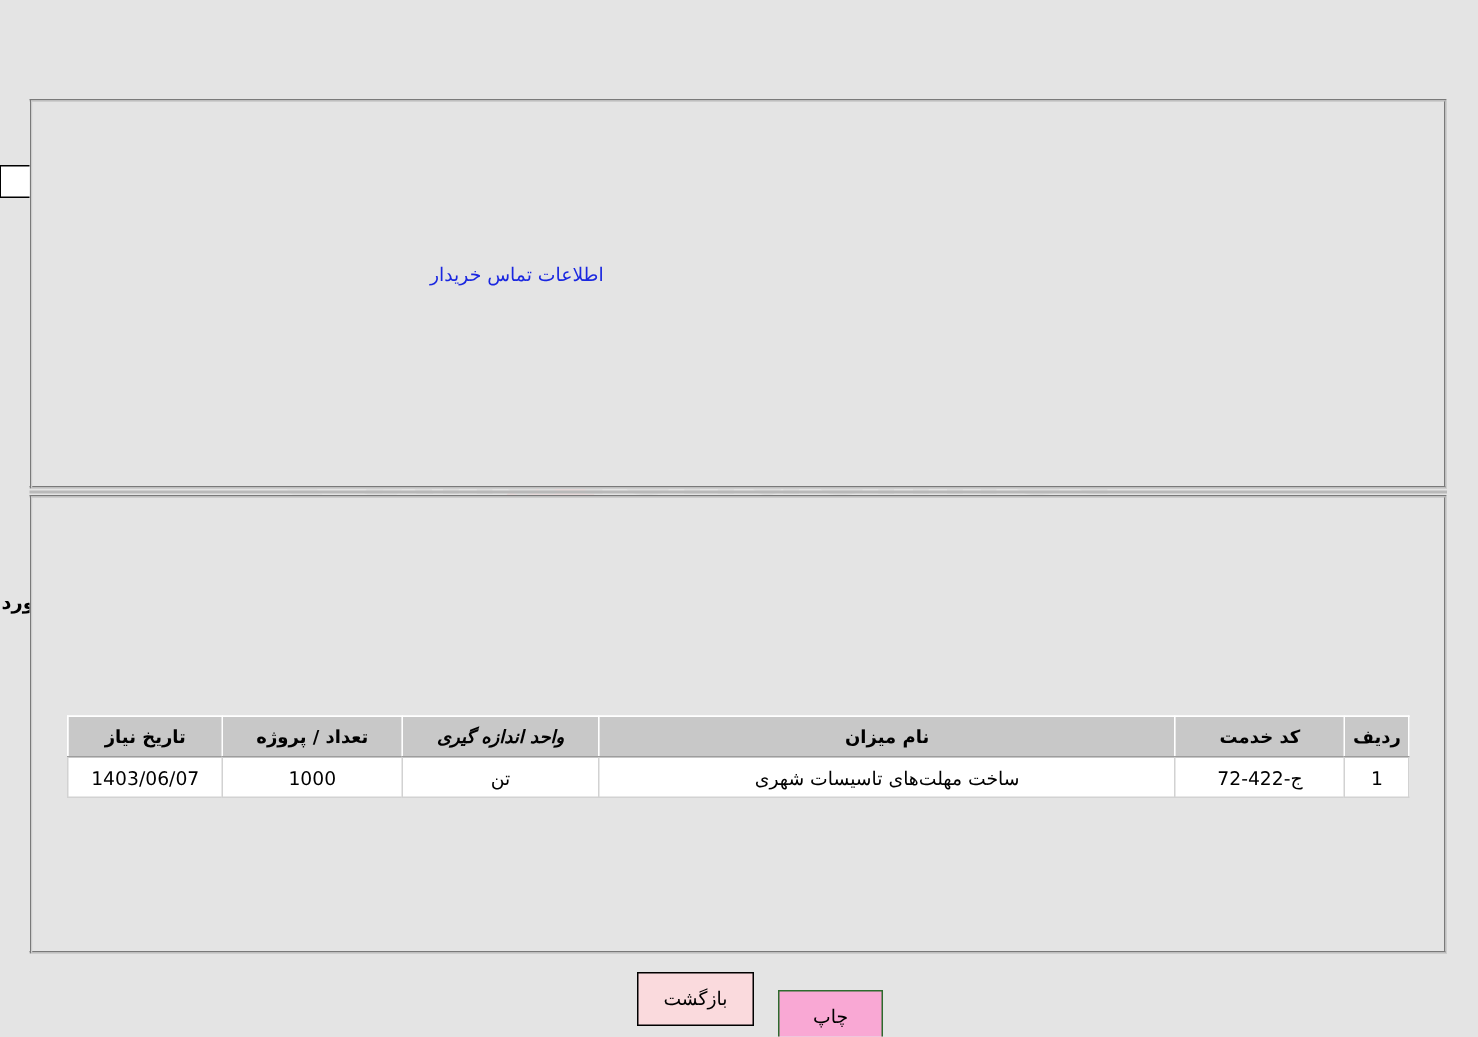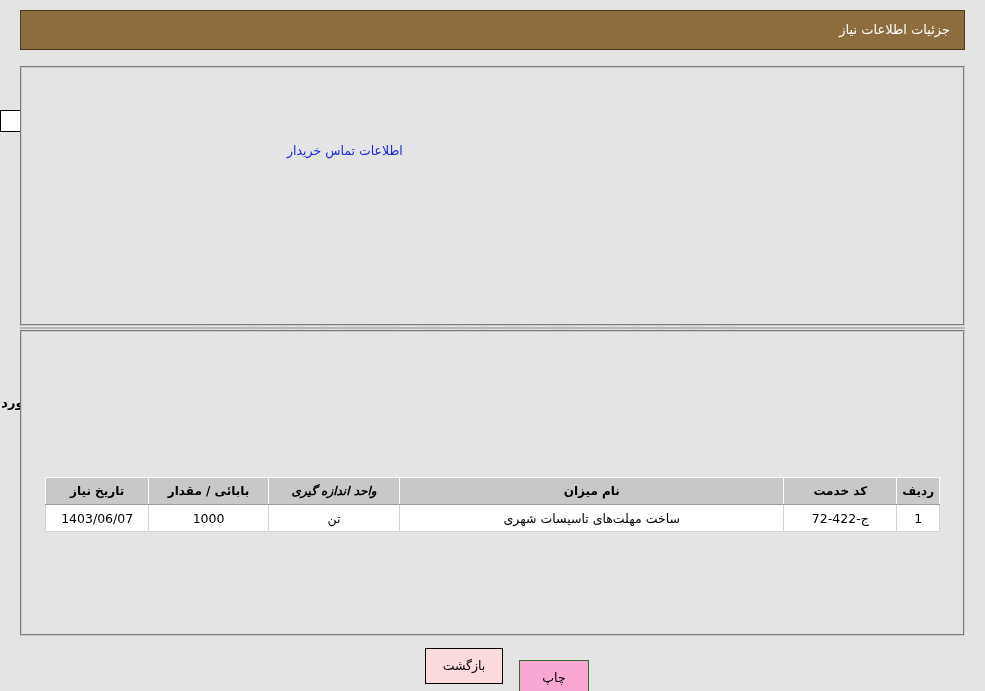--- a/index.html
+++ b/index.html
@@ -123,20 +123,21 @@
   .fld.center { justify-content: center; }
   .fld.right  { justify-content: flex-start; padding-right: 4px; }
   .fld.cream  { background: #fbfbe8; }
   .link {
     position: absolute;
     font-size: 12.5px;
     color: #1a27e0;
     white-space: nowrap;
     cursor: pointer;
     z-index: 3;
+    margin-top: 32px;
   }
   .radio {
     position: absolute;
     width: 12px; height: 12px;
     border-radius: 50%;
     border: 1px solid #9a9a9a;
     background: #f2f2f2;
     box-shadow: inset 0 0 0 1px #ffffff;
   }
   .radio.on:after {
@@ -240,23 +241,20 @@
 
 <div class="page">
 
   <div class="watermark">
     <div class="wm-shield"></div>
     <div class="wm-check"></div>
     <div class="wm-arrow"></div>
     <div class="wm-text">AnaTender.net</div>
   </div>
 
-  <div class="titlebar">
-    <div class="t">جزئیات اطلاعات نیاز</div>
-  </div>
 
   <div class="panel" id="panel-top"></div>
 
   <div class="lbl" style="right:848px; top:85px;">شماره نیاز:</div>
   <div class="fld center" style="right:605px; top:81px; width:225px; height:22px;">1103093124000005</div>
 
   <div class="lbl" style="right:419px; top:85px;">تاریخ و ساعت اعلان عمومی:</div>
 
   <div class="fld center" style="left:98px; top:81px; width:185px; height:22px;">1403/05/31 - 09:21</div>
 
@@ -312,21 +310,21 @@
   <div class="lbl bold" style="right:848px; top:440px;">گروه خدمت:</div>
   <div class="fld right" style="right:175px; top:434px; width:640px; height:24px;">ساختمان</div>
 
   <table class="tbl">
     <thead>
       <tr>
         <th style="width:42px;">ردیف</th>
         <th style="width:112px;">کد خدمت</th>
         <th style="width:379px;">نام میزان</th>
         <th style="width:130px;font-style:italic;">واحد اندازه گیری</th>
-        <th style="width:118px;">بابائی / مقدار</th>
+        <th style="width:118px;">تعداد / پروژه</th>
         <th style="width:102px;">تاریخ نیاز</th>
       </tr>
     </thead>
     <tbody>
       <tr>
         <td>1</td>
         <td>ج-422-72</td>
         <td>ساخت مهلت‌های تاسیسات شهری</td>
         <td>تن</td>
         <td>1000</td>

